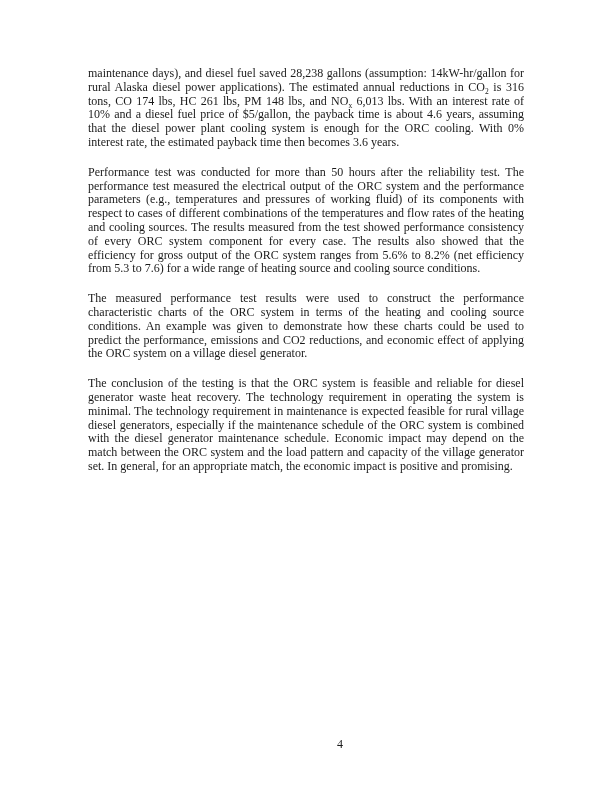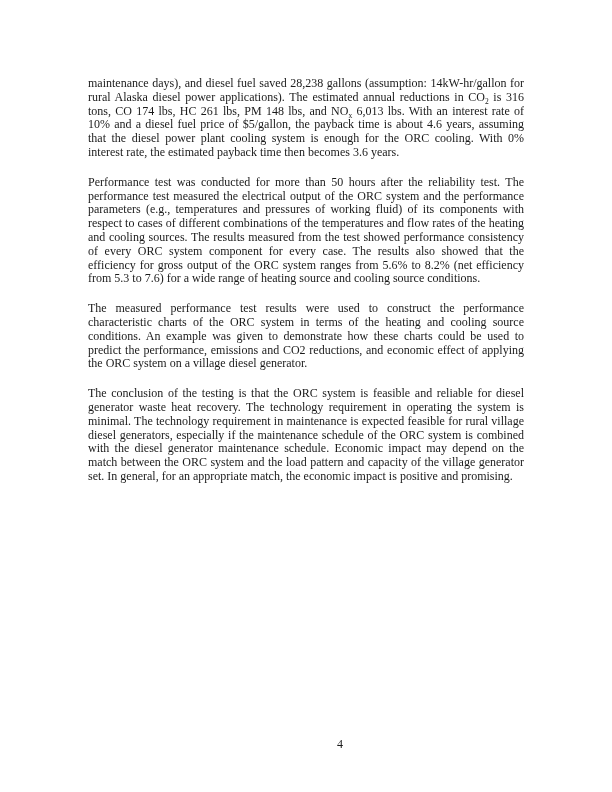--- a/index.html
+++ b/index.html
@@ -16,21 +16,21 @@
     font-family: "Liberation Serif", "DejaVu Serif", serif;
     color: #1a1a1a;
   }
   .textblock {
     position: absolute;
     left: 88px;
     top: 67px;
     width: 436px;
   }
   .para {
-    margin: 10px 0 16px 0;
+    margin: 0 0 16px 0;
     font-size: 12px;
     line-height: 13.8px;
     text-align: justify;
     text-justify: inter-word;
   }
   .para sub {
     font-size: 7.5px;
     line-height: 0;
   }
   .page-number {

